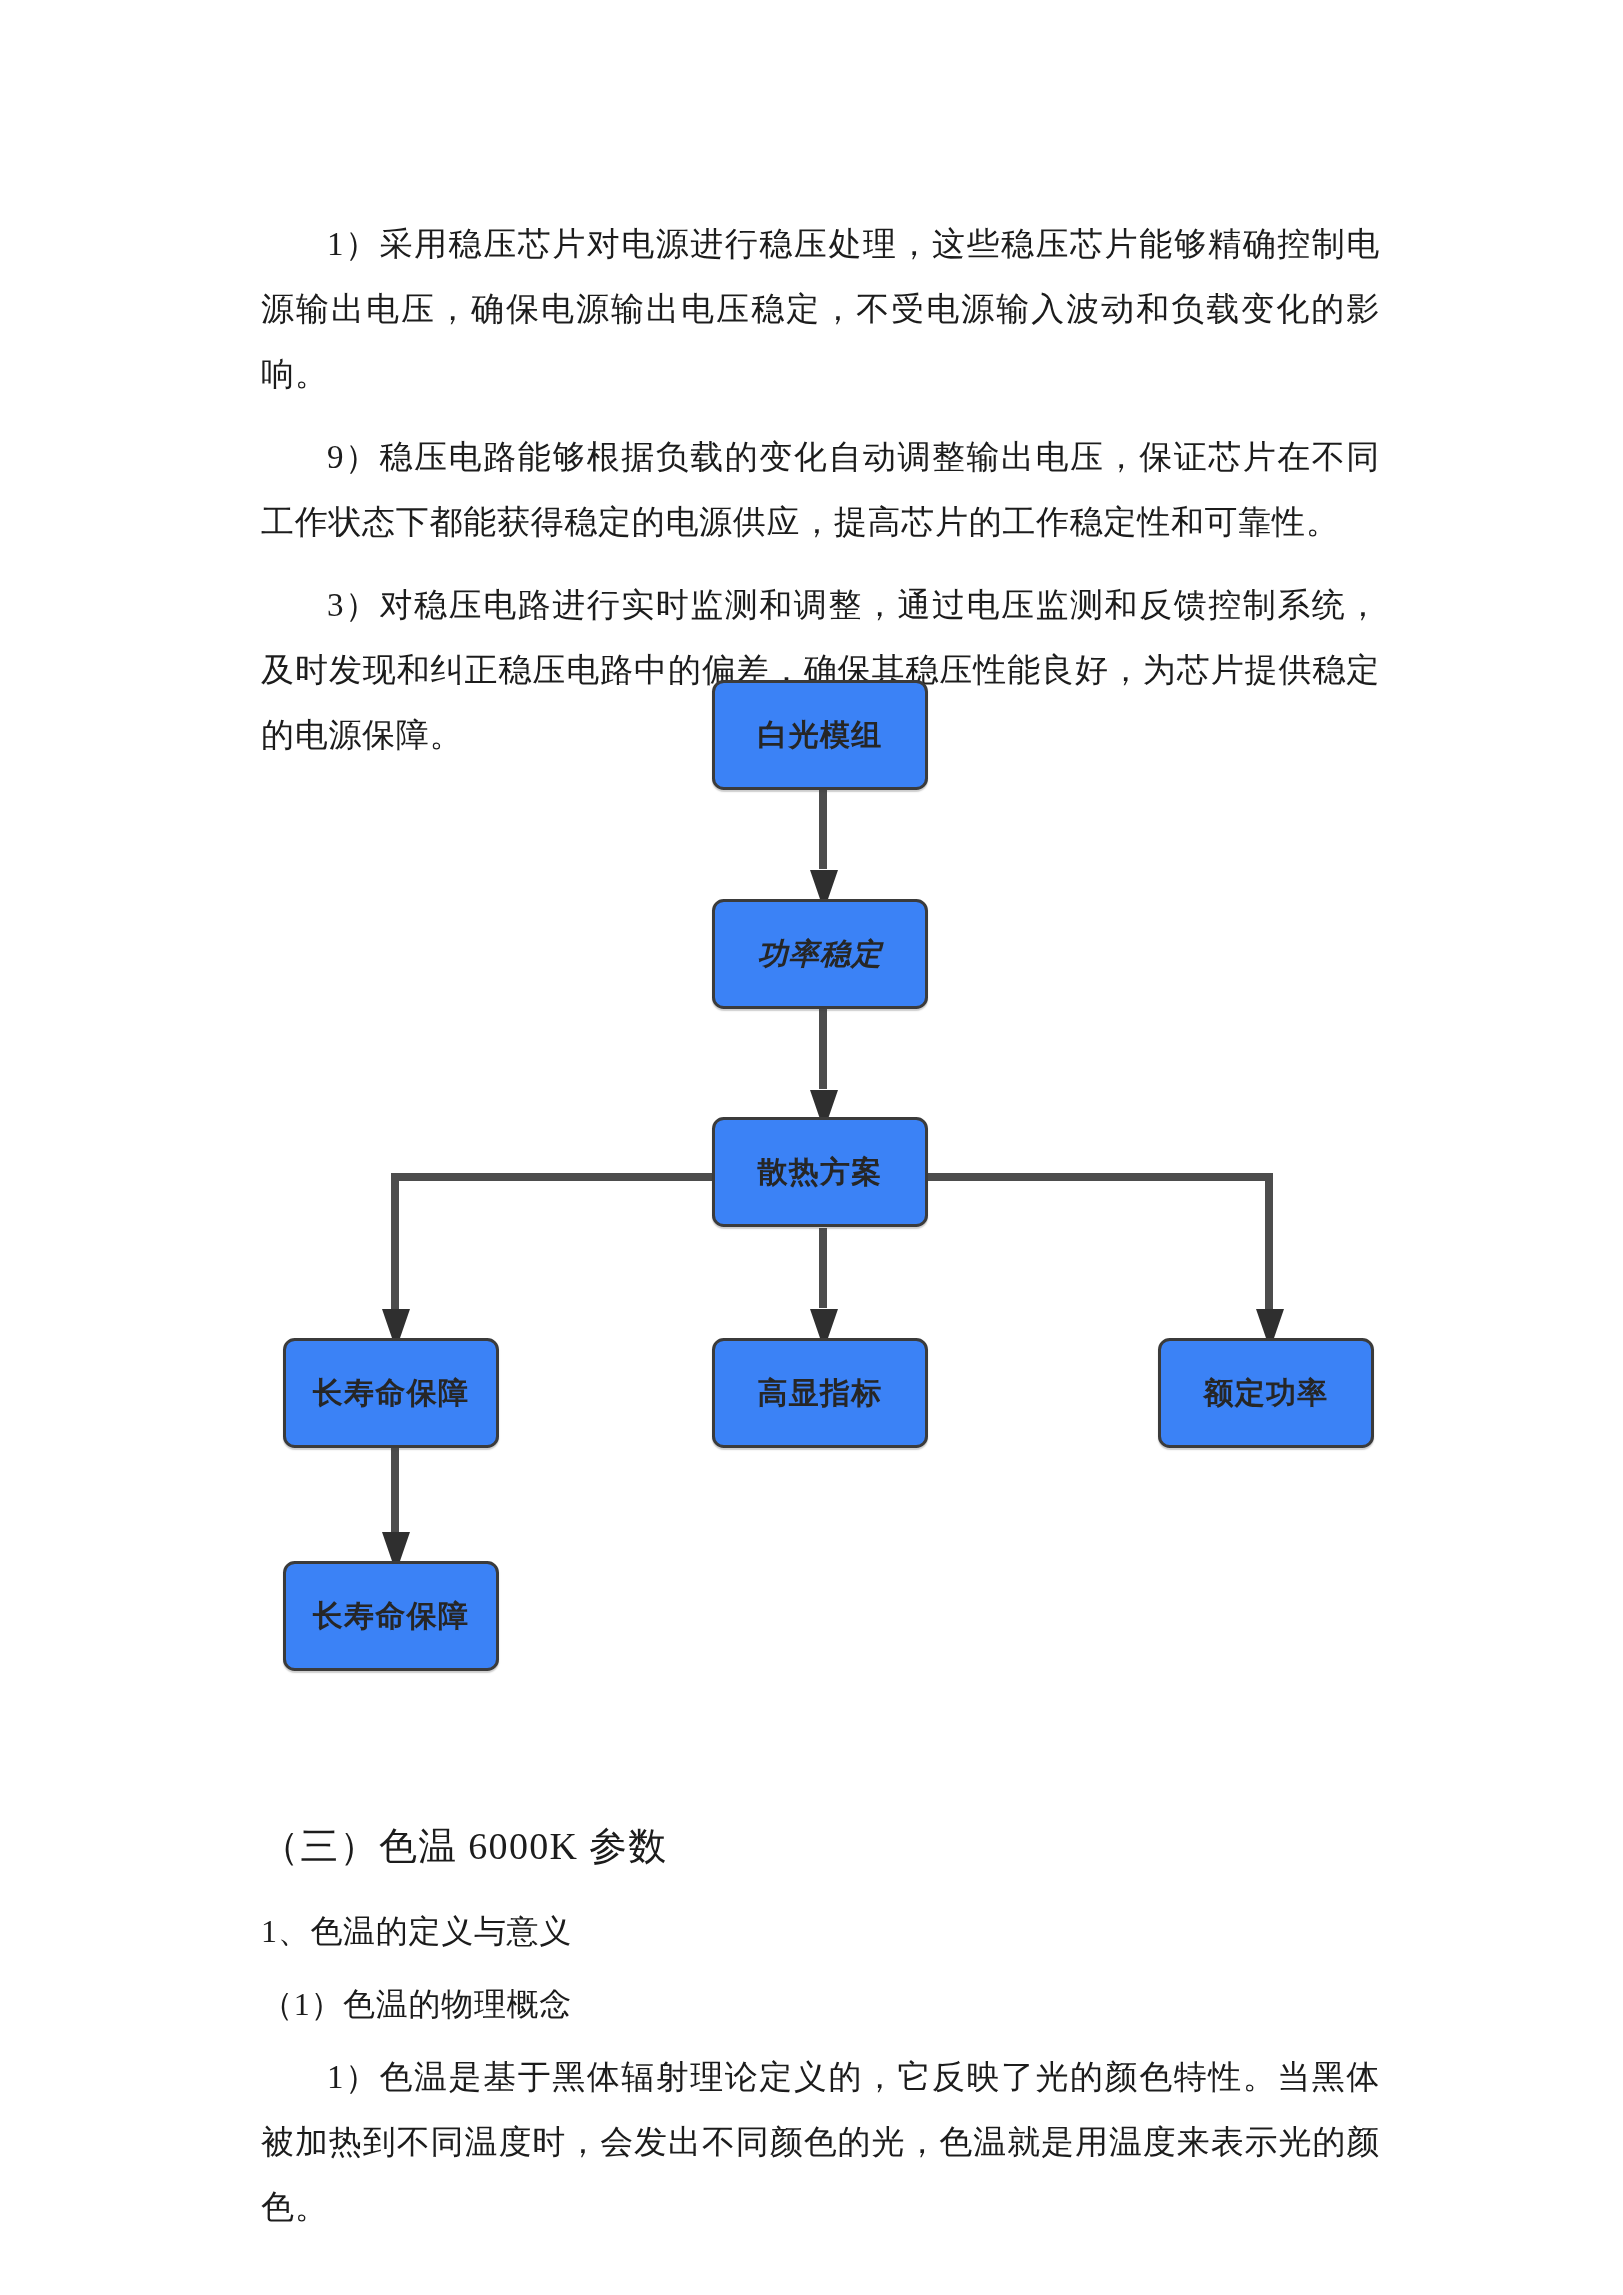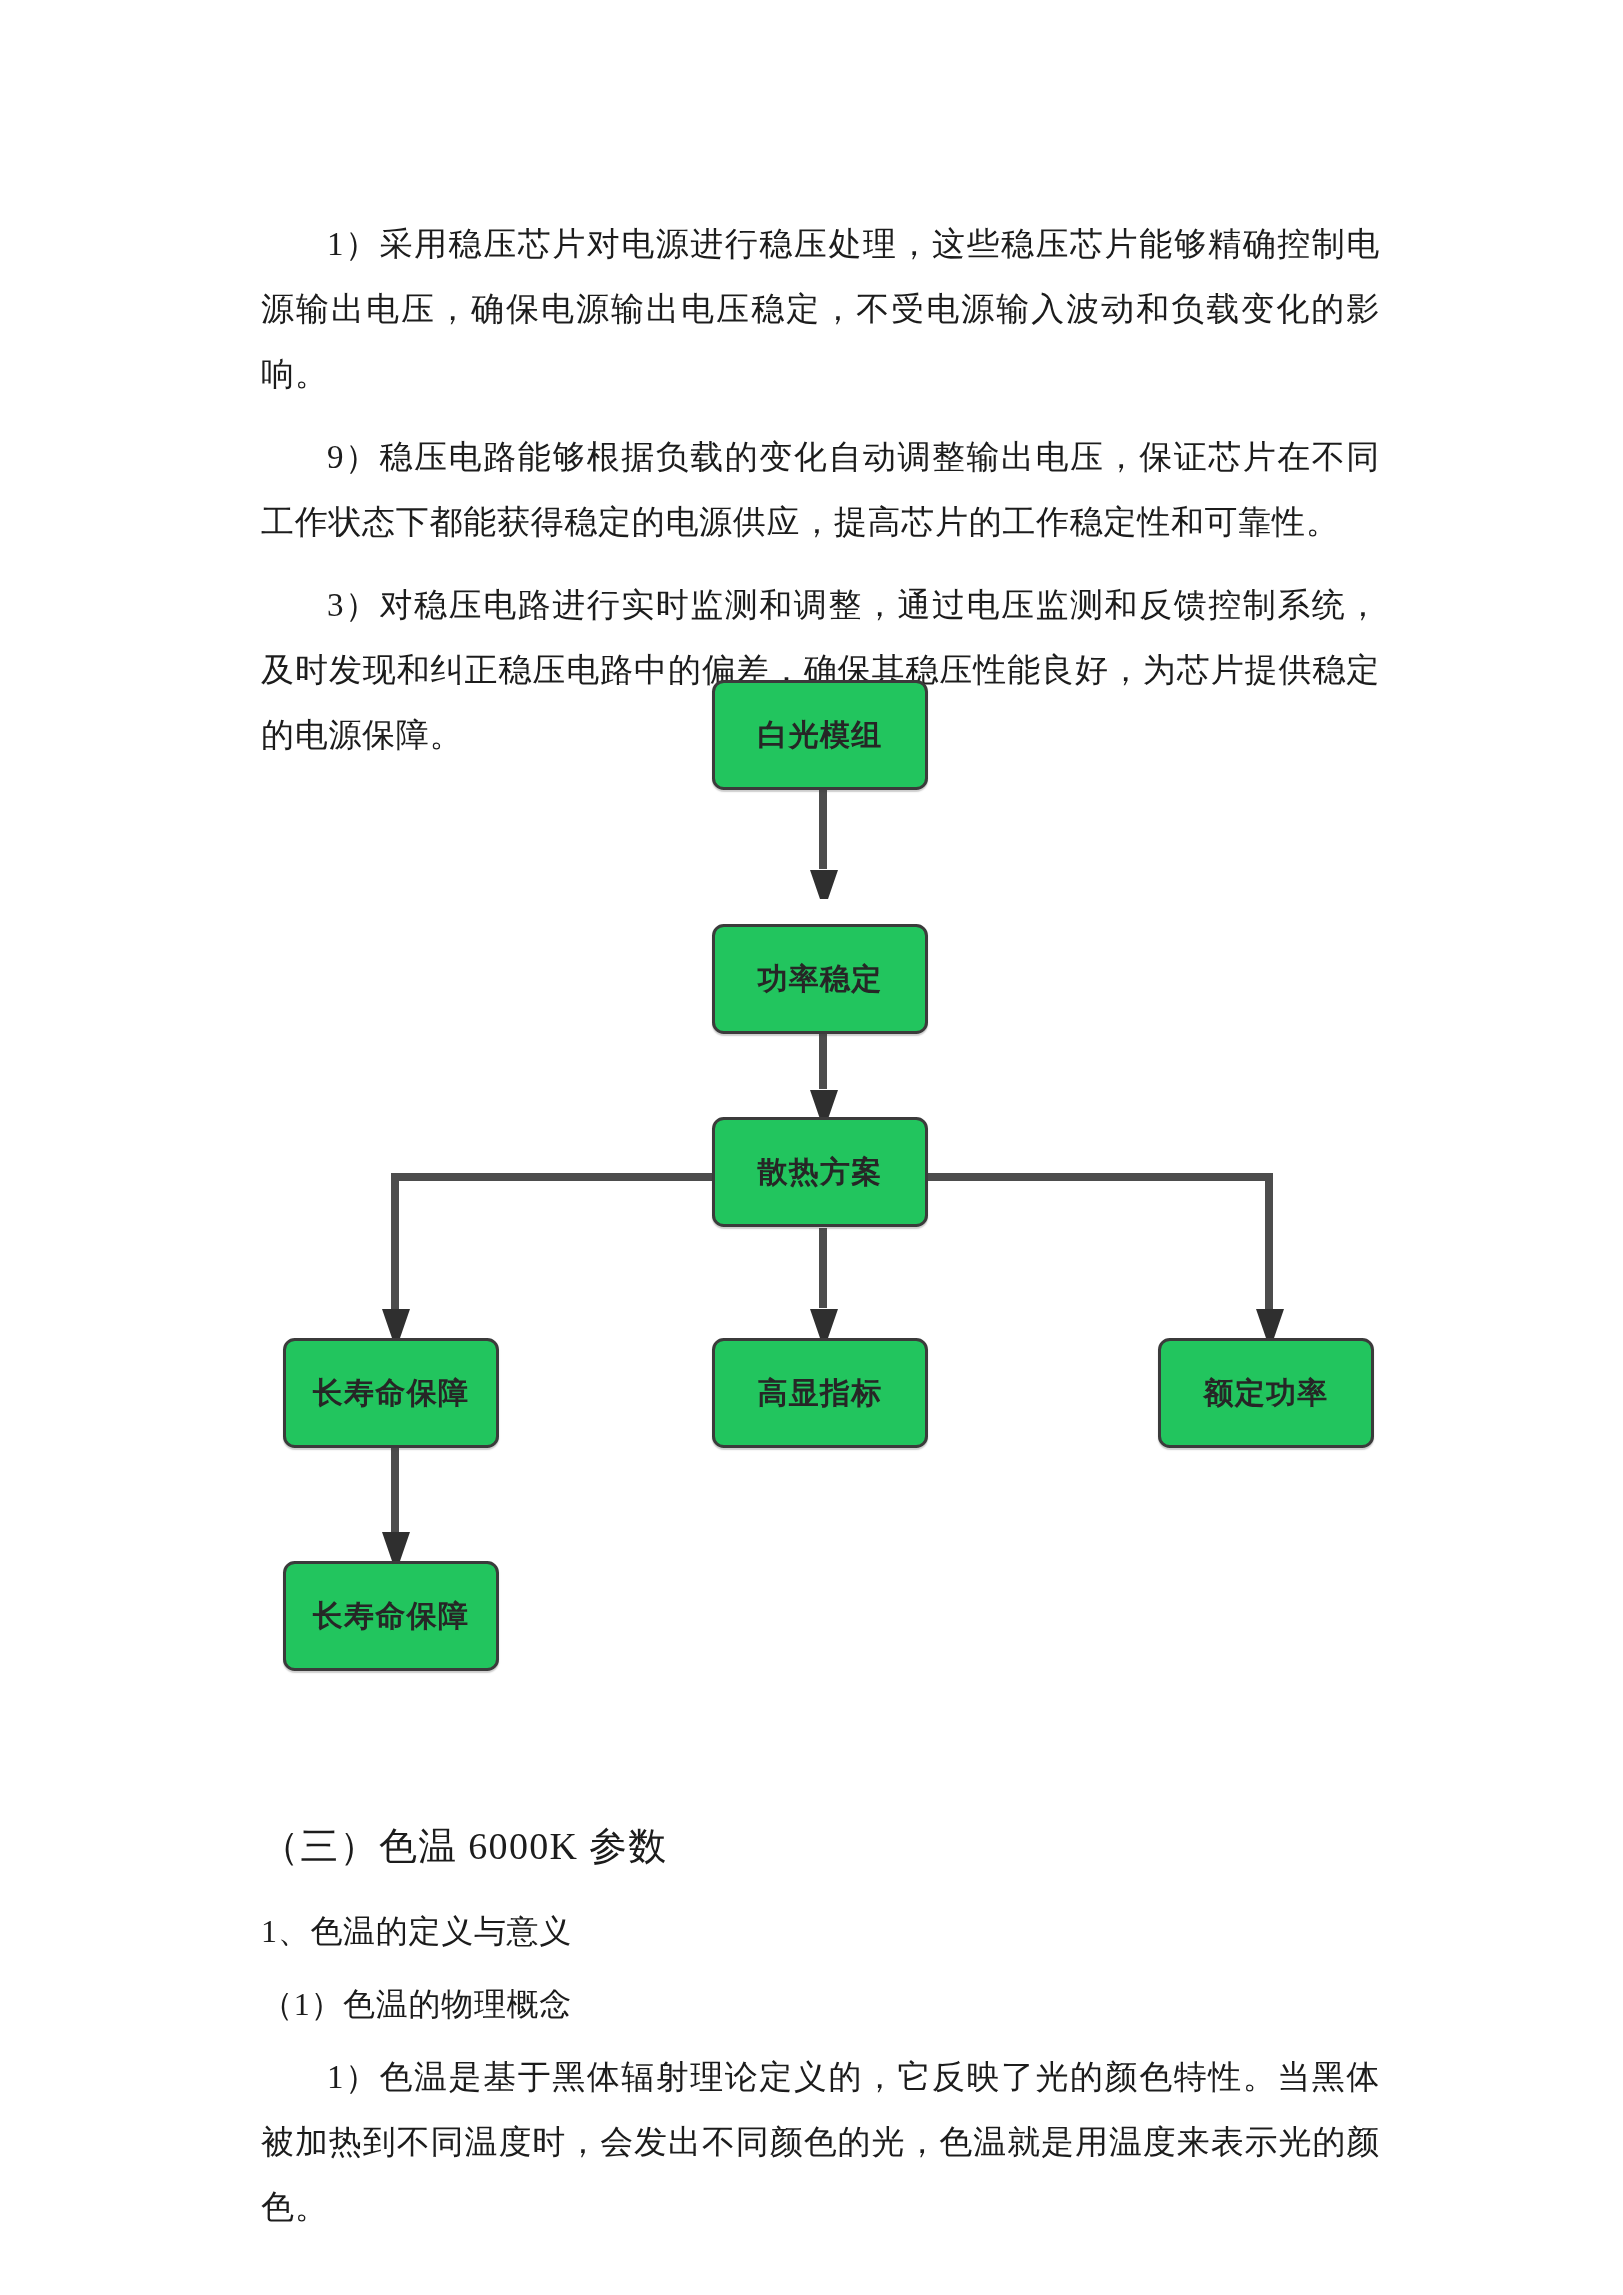--- a/index.html
+++ b/index.html
@@ -48,21 +48,21 @@
   .text-bottom .body-para { margin-bottom: 0; }
   
   .flowchart {
     position: absolute;
     left: 0; top: 0; width: 1623px; height: 2295px;
     pointer-events: none;
   }
   .fc-node {
     position: absolute;
     width: 216px; height: 110px;
-    background: #22c55e;
+    background: #3b82f6;
     border: 3.9px solid #3b3b3b;
     border-radius: 11.8px;
     display: flex;
     align-items: center;
     justify-content: center;
     font-size: 30px;
     font-weight: 600;
     color: #262626;
     letter-spacing: 1.3px;
     box-shadow: 0 2px 1.3px rgba(60,60,60,0.25);
@@ -79,21 +79,21 @@
   }
   .fc-arrow-down {
     position: absolute;
     width: 0; height: 0;
     border-left: 10.5px solid transparent;
     border-right: 10.5px solid transparent;
     border-top: 29px solid #2f2f2f;
   }
   
   .pos-b1 { left: 704px; top: 672px; }
-  .pos-b2 { left: 704px; top: 916px; }
+  .pos-b2 { left: 704px; top: 891px; font-style: italic; }
   .pos-b3 { left: 704px; top: 1109px; }
   .pos-b4 { left: 275px;  top: 1330px; }
   .pos-b5 { left: 704px; top: 1330px; }
   .pos-b6 { left: 1150px; top: 1330px; }
   .pos-b7 { left: 275px;  top: 1553px; }
 </style>
 </head>
 <body>
 
 <div class="page">

